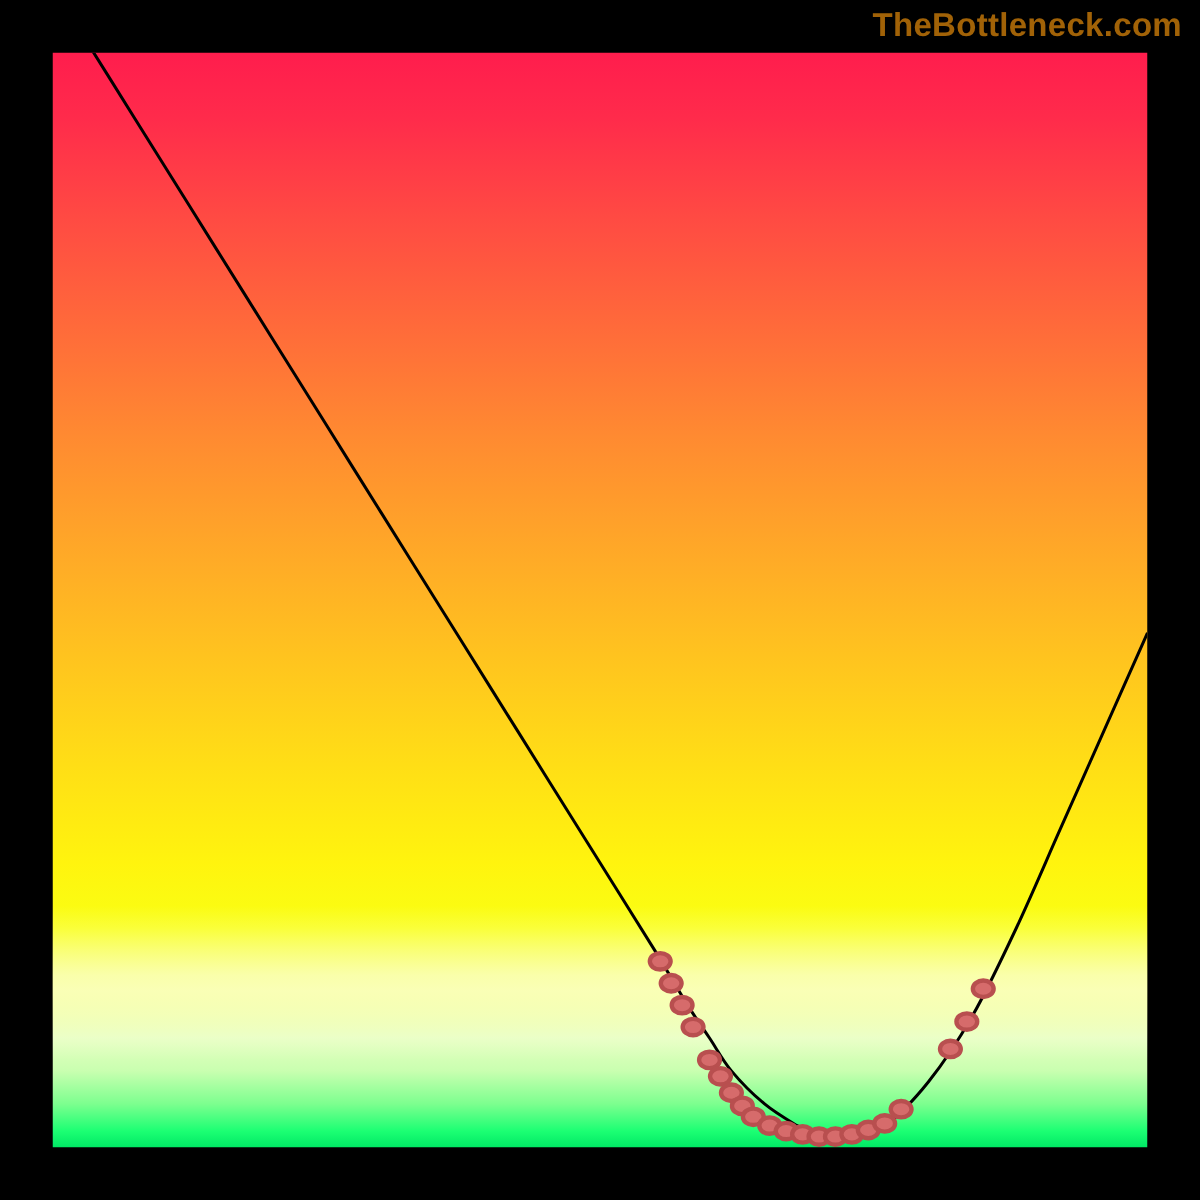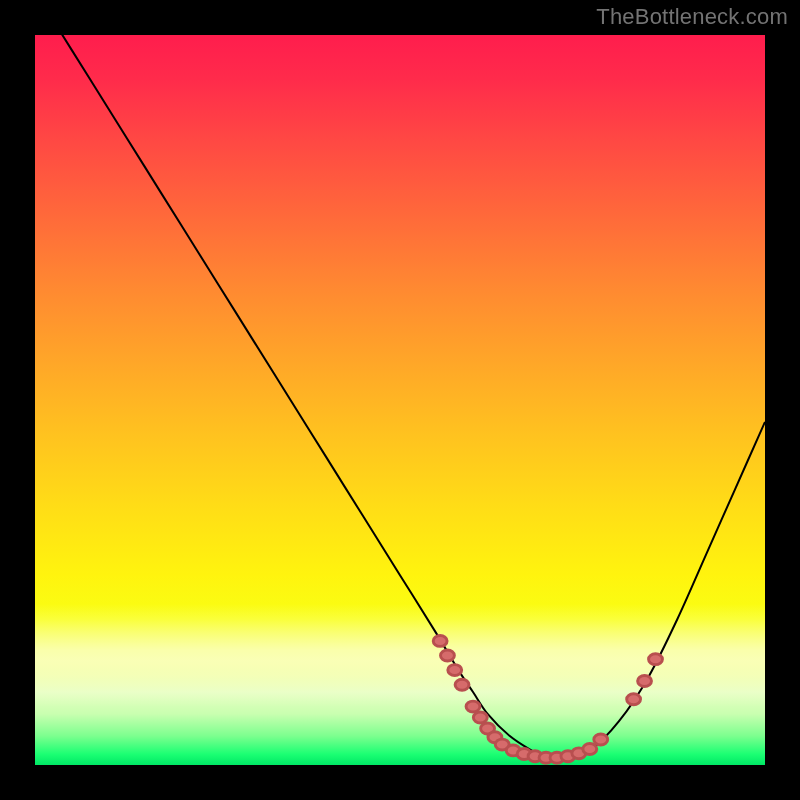--- a/index.html
+++ b/index.html
@@ -9,22 +9,22 @@
     width: 800px;
     height: 800px;
     background: #000;
   }
   .watermark {
     position: absolute;
     top: 4px;
     right: 12px;
     font-family: Arial, Helvetica, sans-serif;
     font-size: 22px;
-    font-weight: 400;
-    color: #737373;
+    font-weight: 700;
+    color: #a16207;
     letter-spacing: 0.2px;
   }
   .plot {
     position: absolute;
     left: 35px;
     top: 35px;
     width: 730px;
     height: 730px;
     overflow: hidden;
   }

